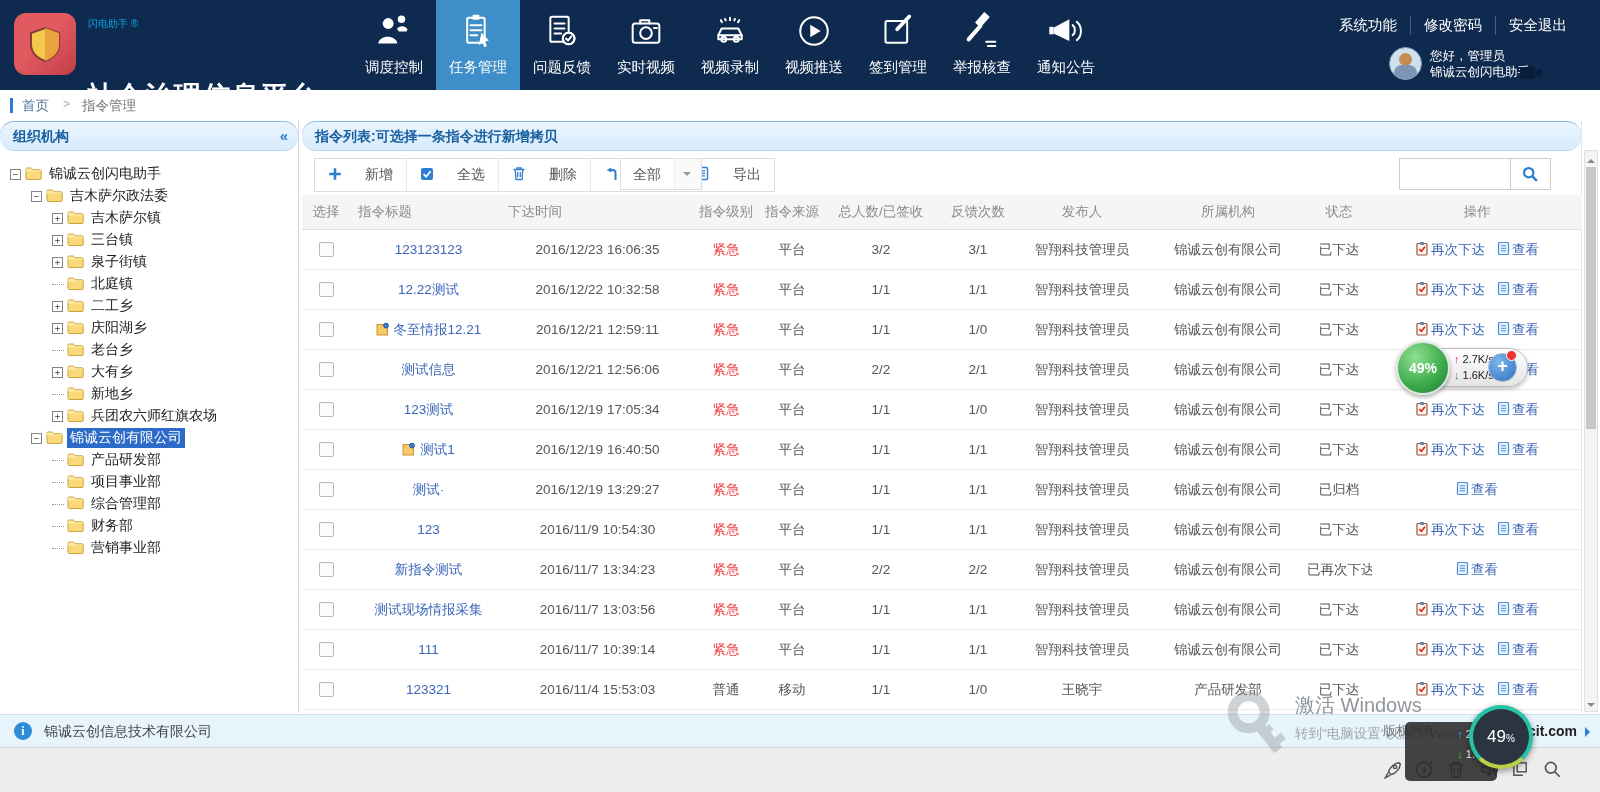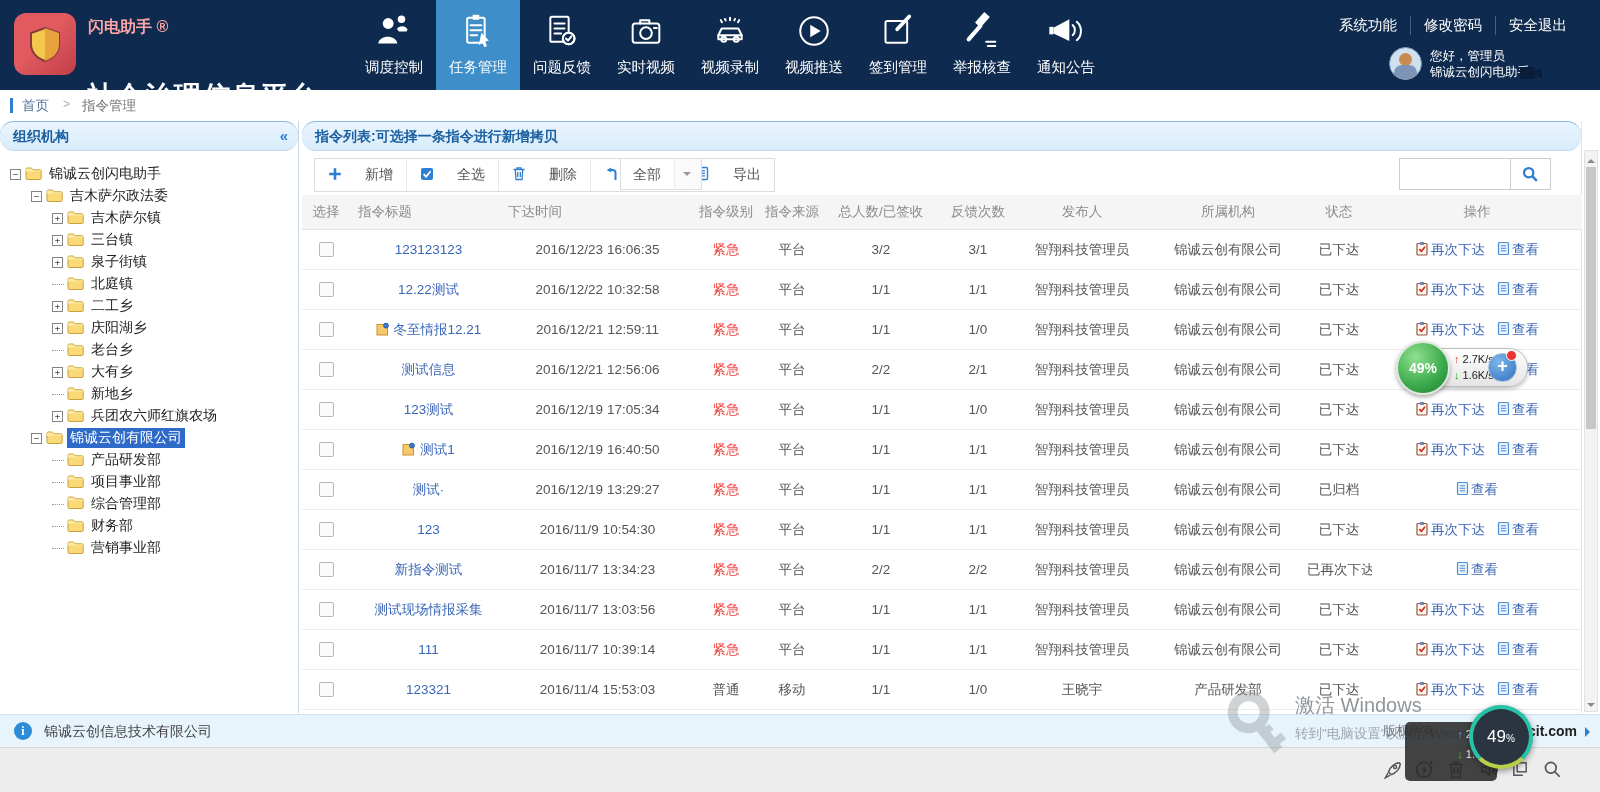--- a/index.html
+++ b/index.html
@@ -2,21 +2,21 @@
 <html><head>
 <meta charset="utf-8">
 <style>
   html,body{margin:0;padding:0;}
   body{width:1600px;height:792px;overflow:hidden;position:relative;background:#fff;
        font-family:"Liberation Sans","DejaVu Sans",sans-serif;-webkit-font-smoothing:antialiased;}
   
   .header{position:absolute;left:0;top:0;width:1600px;height:90px;background:#0e2a4e;}
   .logo{position:absolute;left:14px;top:13px;width:62px;height:62px;border-radius:12px;
         background:linear-gradient(135deg,#e05a60 45%,#c23e48 100%);display:flex;align-items:center;justify-content:center;}
-  .brand-small{position:absolute;left:88px;top:17px;color:#fca5a5;font-size:16px;font-weight:bold;}
+  .brand-small{position:absolute;left:88px;top:17px;color:#0ea5e9;font-size:10px;}
   .brand-large{position:absolute;left:87px;top:36px;color:#fff;font-size:27px;font-weight:bold;letter-spacing:2px;margin-top:42px;}
   .nav{position:absolute;left:352px;top:0;height:90px;display:flex;}
   .nav-item{width:84px;height:90px;box-sizing:border-box;padding-top:10px;text-align:center;color:#fff;cursor:pointer;}
   .nav-item.active{background:#3e8ec9;}
   .nav-ic{height:46px;display:flex;align-items:center;justify-content:center;}
   .nav-lb{font-size:14.5px;margin-top:2px;}
   .top-links{position:absolute;right:20px;top:16px;display:flex;color:#fff;font-size:14.5px;}
   .top-links span{padding:0 13px;border-left:1px solid rgba(255,255,255,.25);cursor:pointer;}
   .top-links span:first-child{border-left:none;}
   .userbox{position:absolute;left:1389px;top:47px;display:flex;align-items:center;}

